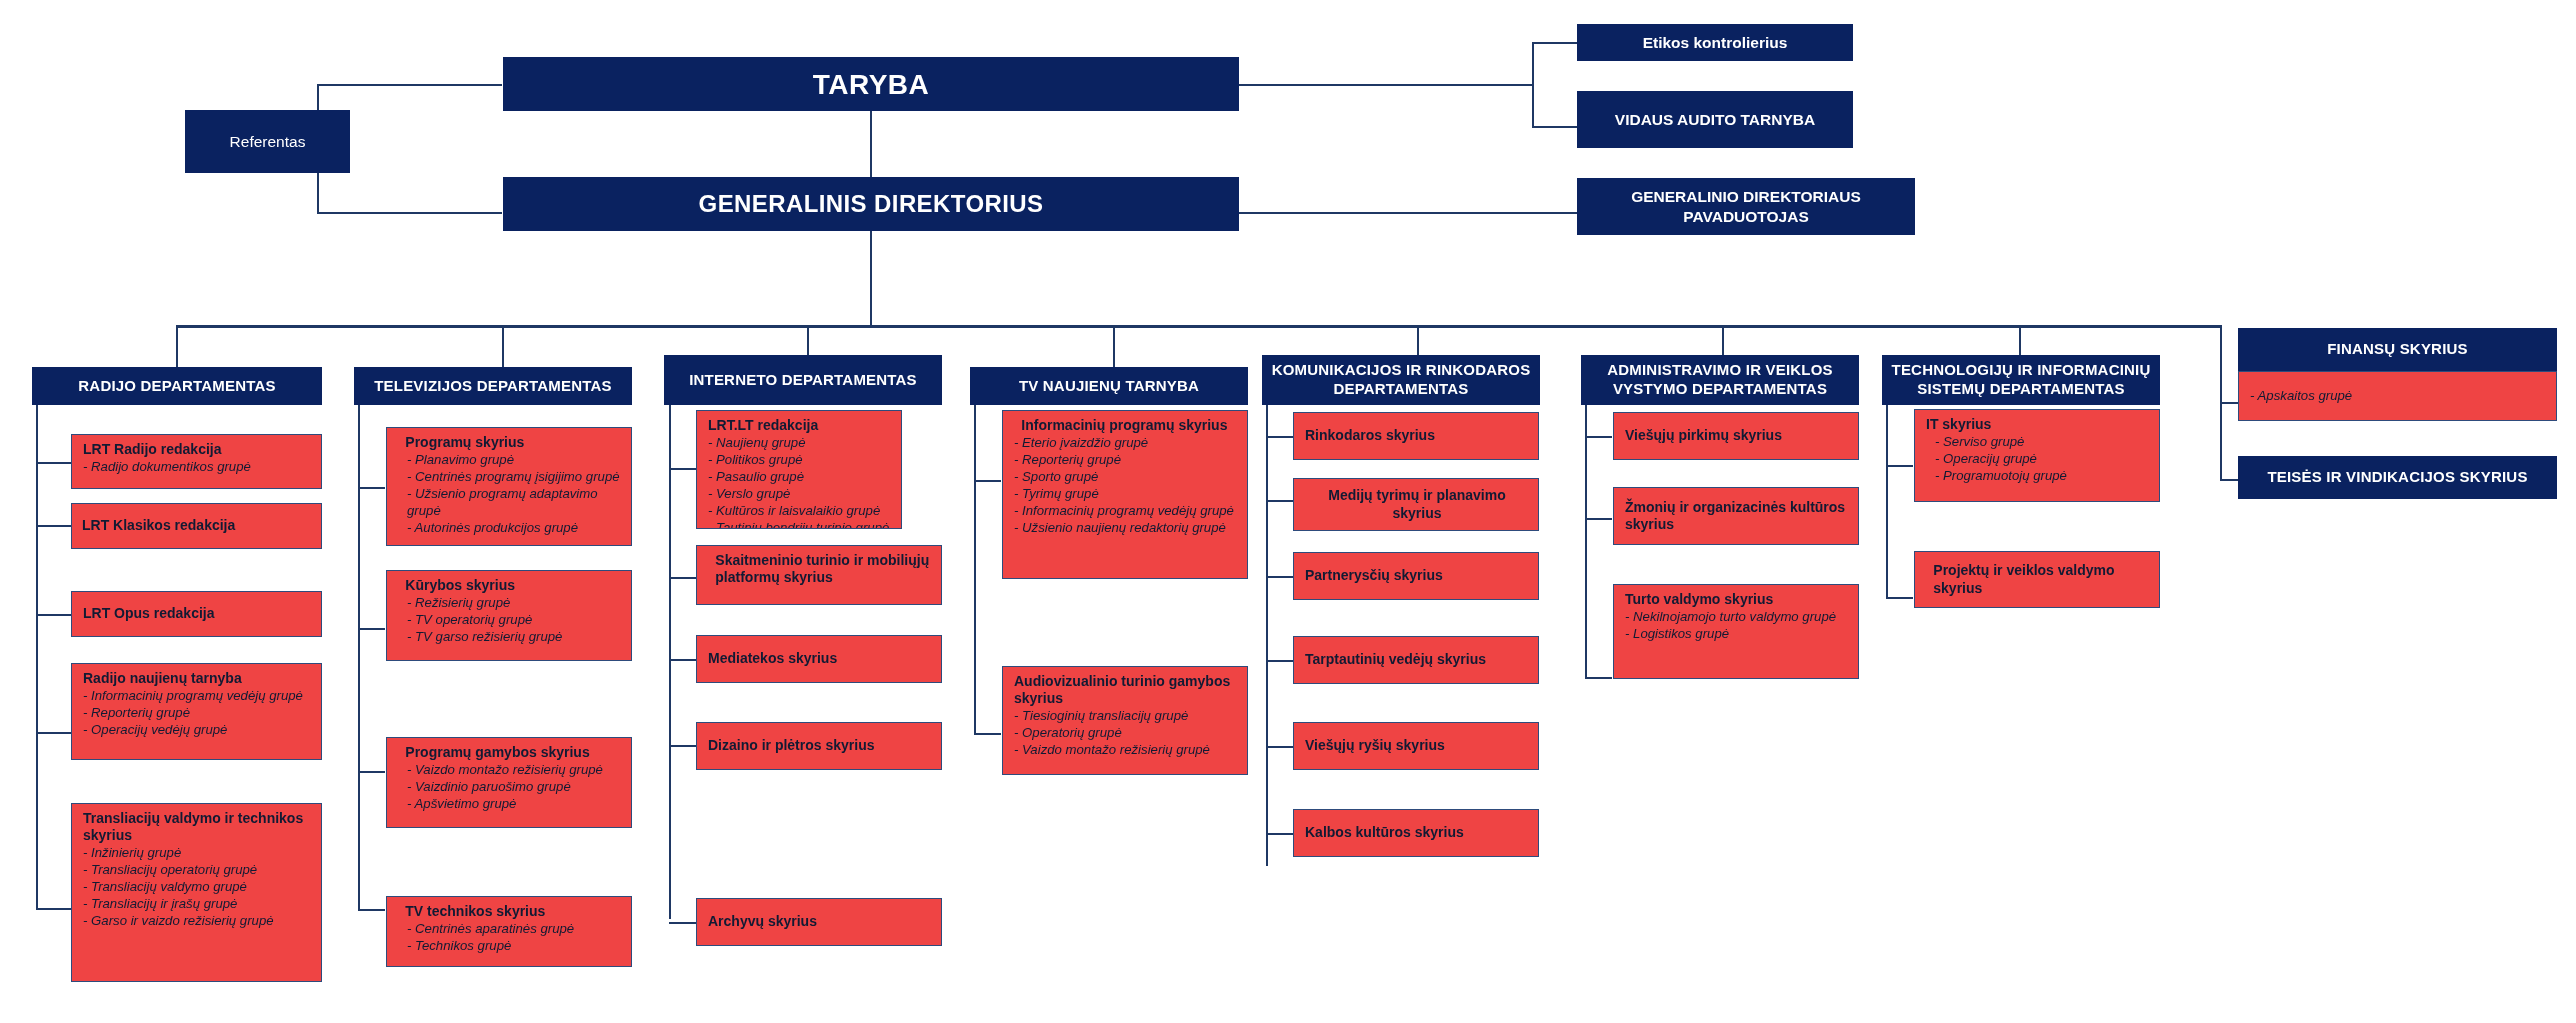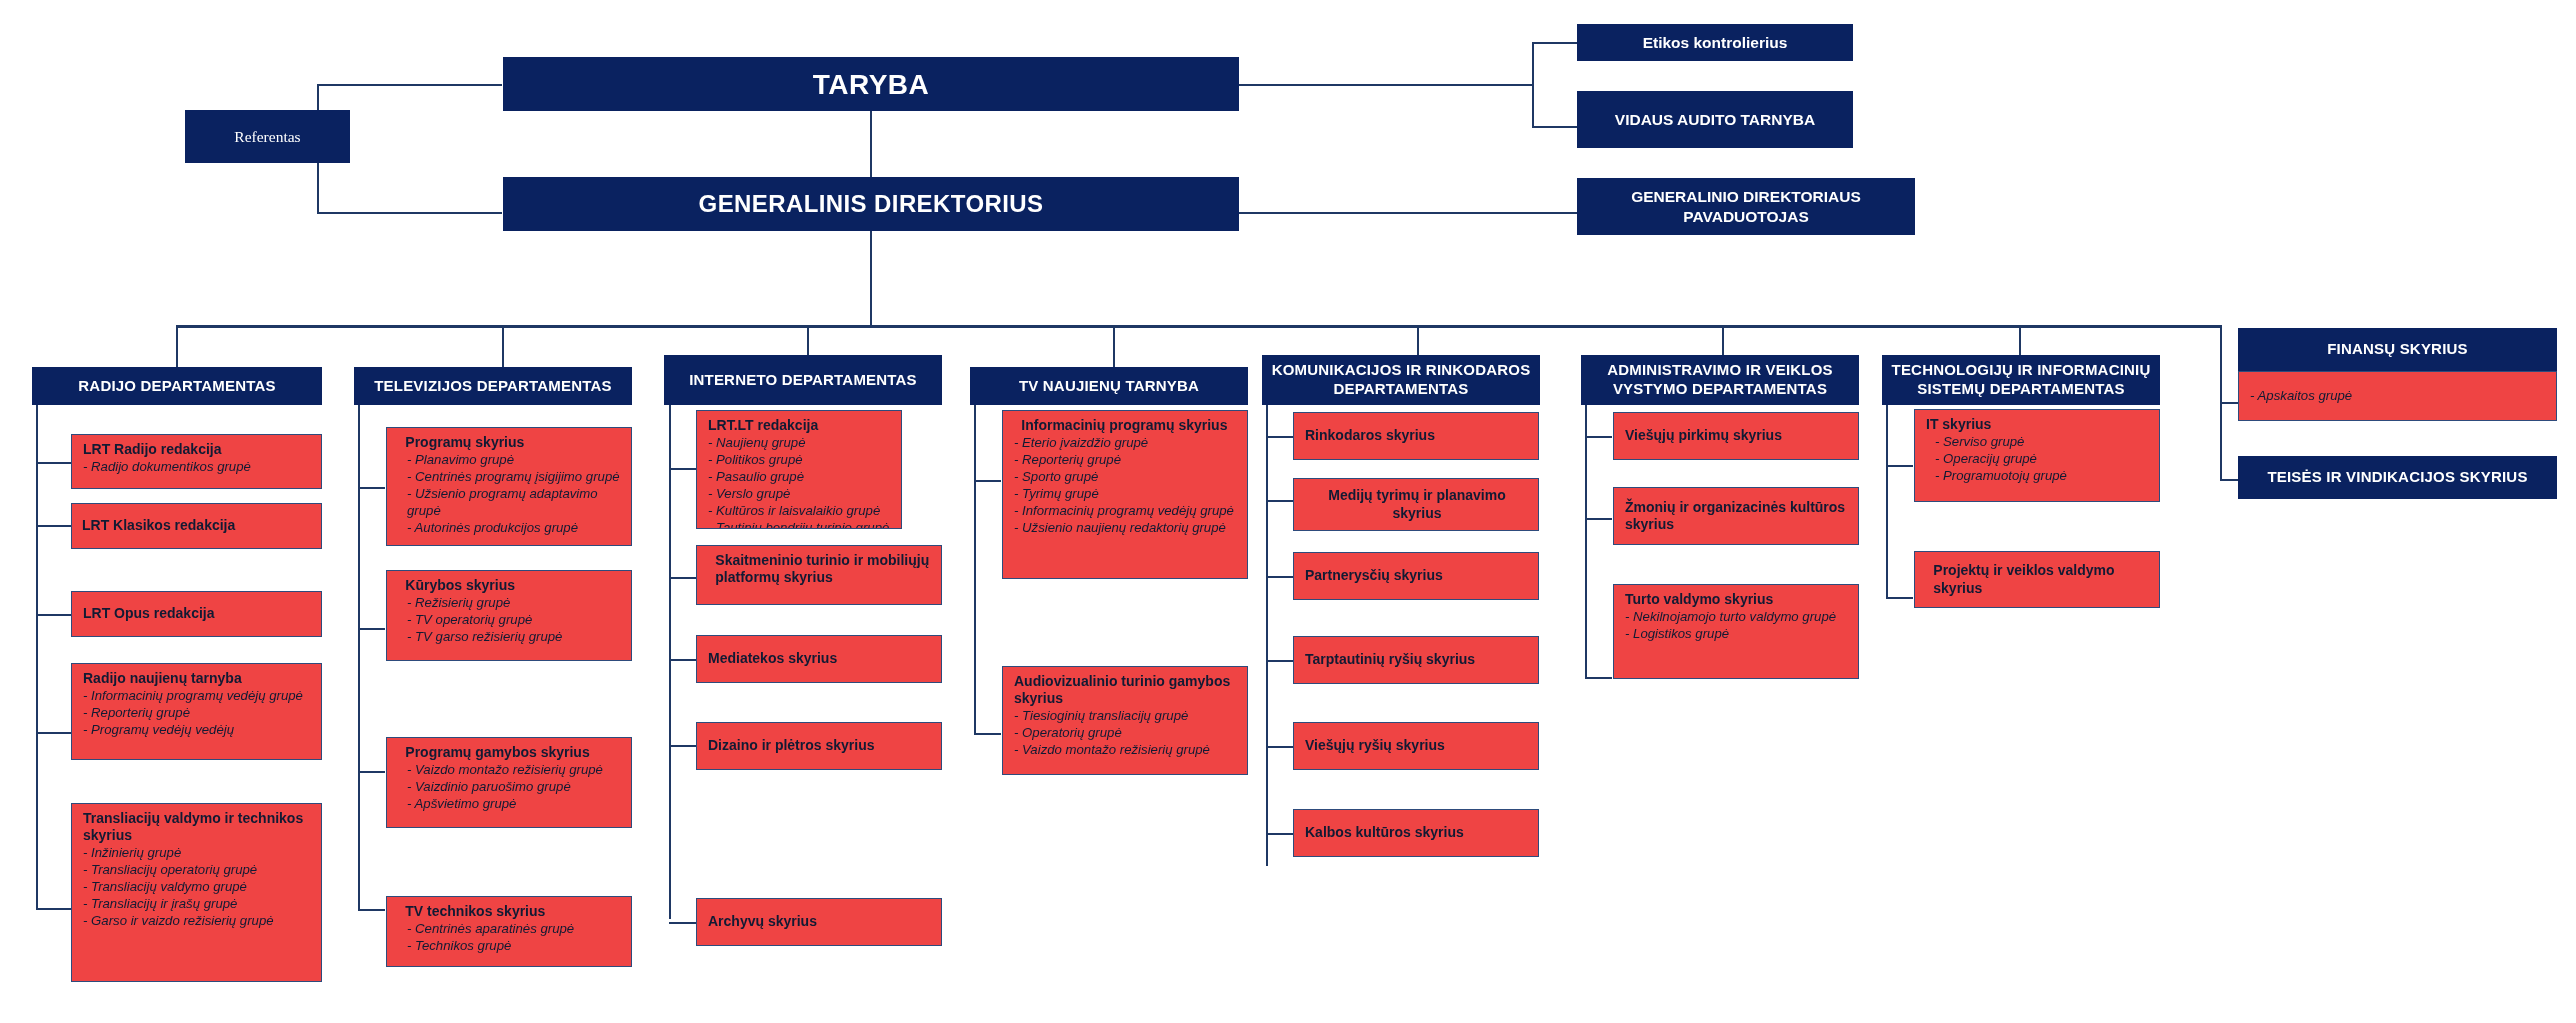--- a/index.html
+++ b/index.html
@@ -81,21 +81,21 @@
   <div class="ln h" style="left:1532px;top:126px;width:46px;"></div>
 
   <div class="navy small" style="left:1577px;top:24px;width:276px;height:37px;">Etikos kontrolierius</div>
 
   <div class="navy small" style="left:1577px;top:91px;width:276px;height:57px;">VIDAUS AUDITO TARNYBA</div>
 
   <div class="ln h" style="left:317px;top:84px;width:185px;"></div>
   <div class="ln v" style="left:317px;top:84px;height:130px;"></div>
   <div class="ln h" style="left:317px;top:212px;width:185px;"></div>
 
-  <div class="navy ref" style="left:185px;top:110px;width:165px;height:53px;font-family:Liberation Serif, serif;">Referentas</div>
+  <div class="navy ref" style="left:185px;top:110px;width:165px;height:63px;">Referentas</div>
 
   <div class="ln v" style="left:870px;top:111px;height:66px;"></div>
 
   <div class="navy gd-title" style="left:503px;top:177px;width:736px;height:54px;">GENERALINIS DIREKTORIUS</div>
 
   <div class="ln h" style="left:1239px;top:212px;width:339px;"></div>
   <div class="navy small" style="left:1577px;top:178px;width:338px;height:57px;">GENERALINIO DIREKTORIAUS PAVADUOTOJAS</div>
 
   <div class="ln v" style="left:870px;top:231px;height:96px;"></div>
 
@@ -124,21 +124,21 @@
   <div class="wbox vcenter" style="left:71px;top:591px;width:251px;height:46px;">
     <span class="ttl">LRT Opus redakcija</span>
   </div>
 
   <div class="ln h" style="left:36px;top:732px;width:35px;"></div>
   <div class="wbox" style="left:71px;top:663px;width:251px;height:97px;">
     <span class="ttl">Radijo naujienų tarnyba</span>
     <ul>
       <li>- Informacinių programų vedėjų grupė</li>
       <li>- Reporterių grupė</li>
-      <li>- Programų vedėjų vedėjų</li>
+      <li>- Operacijų vedėjų grupė</li>
     </ul>
   </div>
 
   <div class="ln h" style="left:36px;top:908px;width:35px;"></div>
   <div class="wbox" style="left:71px;top:803px;width:251px;height:179px;">
     <span class="ttl">Transliacijų valdymo ir technikos skyrius</span>
     <ul>
       <li>- Inžinierių grupė</li>
       <li>- Transliacijų operatorių grupė</li>
       <li>- Transliacijų valdymo grupė</li>
@@ -269,21 +269,21 @@
     <span class="ttl ctr">Medijų tyrimų ir planavimo skyrius</span>
   </div>
 
   <div class="ln h" style="left:1266px;top:576px;width:27px;"></div>
   <div class="wbox vcenter" style="left:1293px;top:552px;width:246px;height:48px;">
     <span class="ttl">Partnerysčių skyrius</span>
   </div>
 
   <div class="ln h" style="left:1266px;top:660px;width:27px;"></div>
   <div class="wbox vcenter" style="left:1293px;top:636px;width:246px;height:48px;">
-    <span class="ttl">Tarptautinių ryšių skyrius</span>
+    <span class="ttl">Tarptautinių vedėjų skyrius</span>
   </div>
 
   <div class="ln h" style="left:1266px;top:746px;width:27px;"></div>
   <div class="wbox vcenter" style="left:1293px;top:722px;width:246px;height:48px;">
     <span class="ttl">Viešųjų ryšių skyrius</span>
   </div>
 
   <div class="ln h" style="left:1266px;top:833px;width:27px;"></div>
   <div class="wbox vcenter" style="left:1293px;top:809px;width:246px;height:48px;">
     <span class="ttl">Kalbos kultūros skyrius</span>

